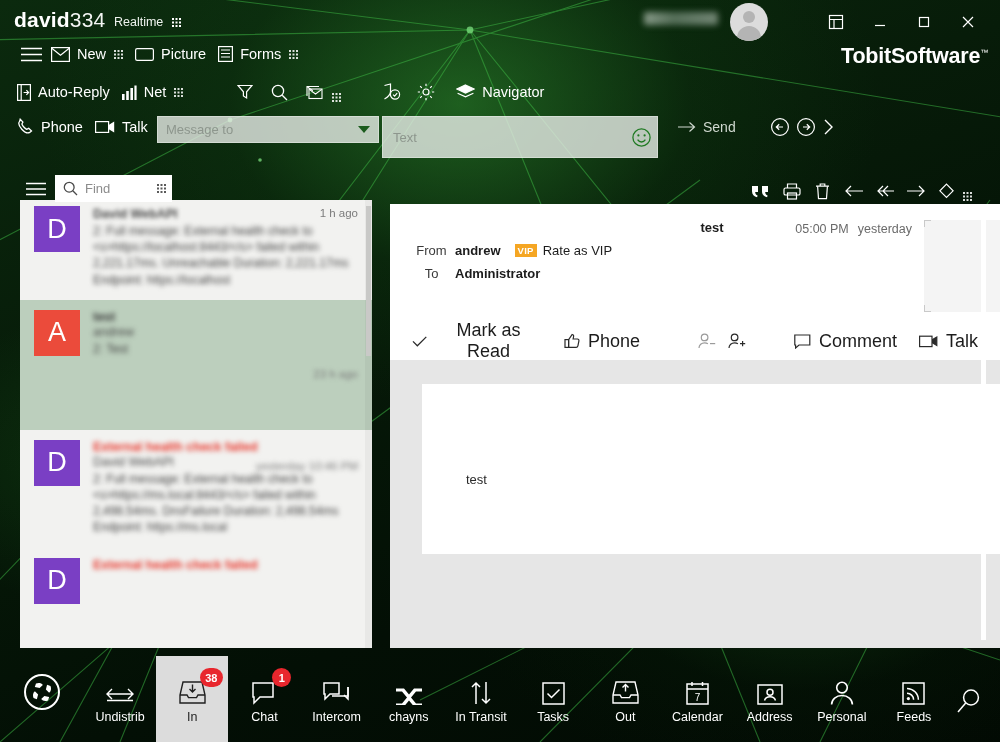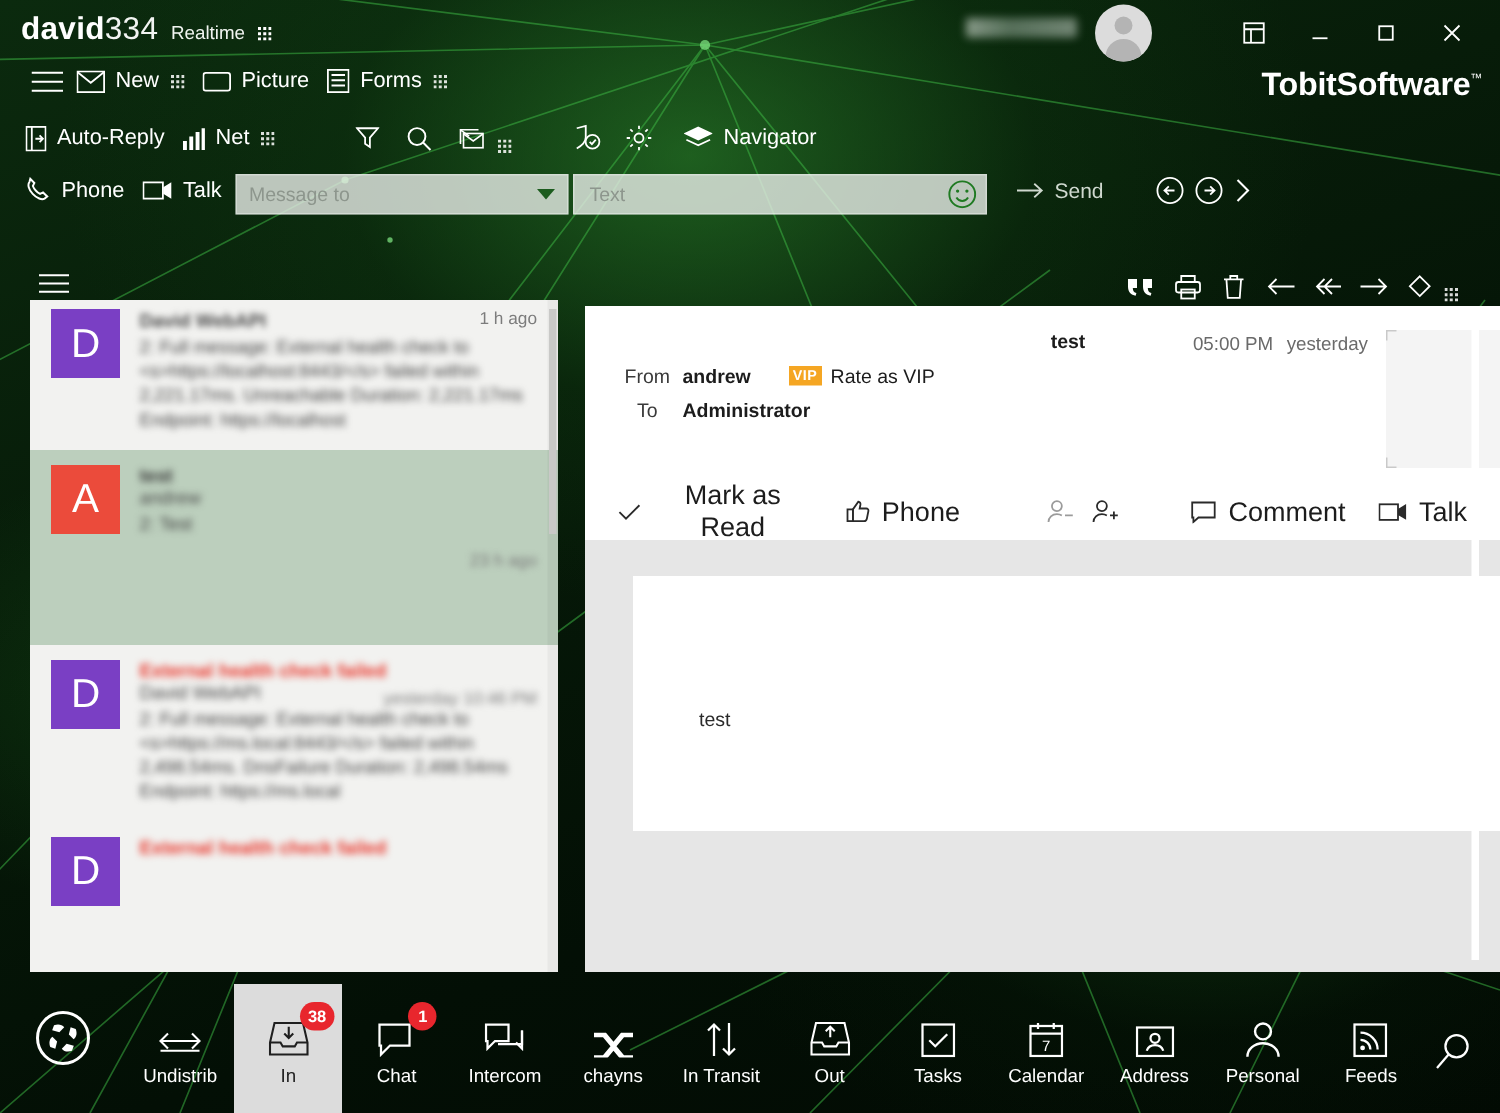--- a/index.html
+++ b/index.html
@@ -65,21 +65,21 @@
 
   
   .msgto {
     position:absolute; left:157px; top:116px; width:222px; height:27px;
     background: rgba(233,238,233,.80);
     border:1px solid rgba(255,255,255,.35);
     display:flex; align-items:center; padding: 0 8px;
   }
   .msgto .ph { color:#8d968d; font-size:13px; flex:1; }
   .textfield {
-    position:absolute; left:382px; top:116px; width:276px; height:27px;
+    position:absolute; left:382px; top:116px; width:276px; height:42px;
     background: rgba(233,238,233,.80);
     border:1px solid rgba(255,255,255,.35);
     display:flex; align-items:center; padding: 0 6px 0 10px;
   }
   .textfield .ph { color:#8d968d; font-size:13px; flex:1; }
   .sendbtn { position:absolute; left:678px; top:119px; display:flex; align-items:center; gap:7px; color:#cfd8cf; font-size:14px; }
   .navarrows { position:absolute; left:770px; top:117px; display:flex; align-items:center; gap:6px; color:#fff; }
 
   
   .listpanel { position:absolute; left:20px; top:200px; width:352px; height:448px; overflow:hidden; background:#f2f2f0; }
@@ -116,21 +116,21 @@
 
   .ctoolbar { position:absolute; right:28px; top:178px; display:flex; align-items:center; gap:0; color:#fff; z-index:3; }
   .ctoolbar .ib { width:31px; height:26px; display:flex; align-items:center; justify-content:center; }
 
   .contentpanel { position:absolute; left:390px; top:204px; width:644px; height:444px; background:#fff; overflow:hidden;text-align:center; }
   .chead { position:relative; height:118px; padding: 16px 18px 0 18px; }
   .ctitle { font-size:13px; font-weight:700; color:#1c1c1c; }
   .cmetarow { display:flex; align-items:center; margin-top:8px; font-size:13px; color:#1c1c1c; }
   .cmeta-k { width:47px; color:#3a3a3a; }
   .cmeta-v { font-weight:600; }
-  .vipbadge { background:#f5a623; color:#fff; font-size:9.5px; font-weight:700; padding:1px 3px; margin-left:25px; letter-spacing:.3px; }
+  .vipbadge { background:#f5a623; color:#fff; font-size:9.5px; font-weight:700; padding:1px 3px; margin-left:14px; letter-spacing:.3px; }
   .vipttl { margin-left:6px; font-weight:400; color:#1c1c1c; }
   .ctime { position:absolute; right:122px; top:18px; font-size:12.5px; color:#6a6a6a; }
   .ctime .sep { margin-left:9px; }
   .cphoto { position:absolute; right:18px; top:16px; width:92px; height:92px; background:#f4f4f4; }
   .cphoto i { position:absolute; width:7px; height:7px; border-color:#c9c9c9; border-style:solid; border-width:0; }
   .cphoto .tl { left:0; top:0; border-left-width:1px; border-top-width:1px; }
   .cphoto .tr { right:0; top:0; border-right-width:1px; border-top-width:1px; }
   .cphoto .bl { left:0; bottom:0; border-left-width:1px; border-bottom-width:1px; }
   .cphoto .br { right:0; bottom:0; border-right-width:1px; border-bottom-width:1px; }
 
@@ -440,20 +440,40 @@
           <path d="M3 2l7 7-7 7"></path>
         </svg>
     </div>
   </div>
 
   <div class="hamburger">
     <svg width="20" height="14" viewBox="0 0 20 14" stroke="#fff" stroke-width="1.4">
         <path d="M0 1.5h20M0 7h20M0 12.5h20"></path>
       </svg>
   </div>
+  <div class="listsearch">
+    <svg width="15" height="15" viewBox="0 0 15 15" fill="none" stroke="#4a4a4a" stroke-width="1.3">
+        <circle cx="6.2" cy="6.2" r="4.9"></circle>
+        <path d="M9.8 9.8L14 14"></path>
+      </svg>
+    <span class="ph">Find</span>
+    <svg width="9" height="9" viewBox="0 0 9 9">
+        <g fill="#5a5a5a">
+          <rect x="0" y="0" width="2" height="2"></rect>
+          <rect x="3.5" y="0" width="2" height="2"></rect>
+          <rect x="7" y="0" width="2" height="2"></rect>
+          <rect x="0" y="3.5" width="2" height="2"></rect>
+          <rect x="3.5" y="3.5" width="2" height="2"></rect>
+          <rect x="7" y="3.5" width="2" height="2"></rect>
+          <rect x="0" y="7" width="2" height="2"></rect>
+          <rect x="3.5" y="7" width="2" height="2"></rect>
+          <rect x="7" y="7" width="2" height="2"></rect>
+        </g>
+      </svg>
+  </div>
 
   <div class="listpanel">
 
     <div class="msgitem" style="padding-top:6px">
       <div class="sq purple">
           <span>D</span>
         </div>
       <div class="mbody">
         <div class="mtime">1 h ago</div>
         <div class="mfrom blurred-soft" style="font-weight:700">David WebAPI</div>
@@ -708,41 +728,41 @@
         <div class="ni">
           <svg width="22" height="24" viewBox="0 0 22 24" fill="none" stroke="#fff" stroke-width="1.5">
               <path d="M6 23V2M2 6l4-4 4 4M16 1v21M12 18l4 4 4-4"></path>
             </svg>
         </div>
         <div class="nl">In Transit</div>
       </div>
 
       <div class="navitem">
         <div class="ni">
+          <svg width="23" height="23" viewBox="0 0 23 23" fill="none" stroke="#fff" stroke-width="1.5">
+              <rect x="1" y="1" width="21" height="21"></rect>
+              <path d="M5.5 11.5l4 4 8-8"></path>
+            </svg>
+        </div>
+        <div class="nl">Tasks</div>
+      </div>
+
+      <div class="navitem">
+        <div class="ni">
           <svg width="27" height="24" viewBox="0 0 27 24" fill="none" stroke="#fff" stroke-width="1.4">
               <path d="M4 1h19l3 13v8H1v-8z"></path>
               <path d="M1 14h7l1.5 2.6h8L19 14h7"></path>
               <path d="M13.5 10.5v-7M10.5 6.5l3-3 3 3"></path>
             </svg>
         </div>
         <div class="nl">Out</div>
       </div>
 
       <div class="navitem">
         <div class="ni">
-          <svg width="23" height="23" viewBox="0 0 23 23" fill="none" stroke="#fff" stroke-width="1.5">
-              <rect x="1" y="1" width="21" height="21"></rect>
-              <path d="M5.5 11.5l4 4 8-8"></path>
-            </svg>
-        </div>
-        <div class="nl">Tasks</div>
-      </div>
-
-      <div class="navitem">
-        <div class="ni">
           <svg width="23" height="24" viewBox="0 0 23 24" fill="none" stroke="#fff" stroke-width="1.5">
               <rect x="1" y="3" width="21" height="20"></rect>
               <path d="M1 8h21M6 1v4M16.5 1v4"></path>
               <text x="11.5" y="19.5" font-family="Liberation Sans, sans-serif" font-size="10" fill="#fff" stroke="none" text-anchor="middle">7</text>
             </svg>
         </div>
         <div class="nl">Calendar</div>
       </div>
 
       <div class="navitem">

